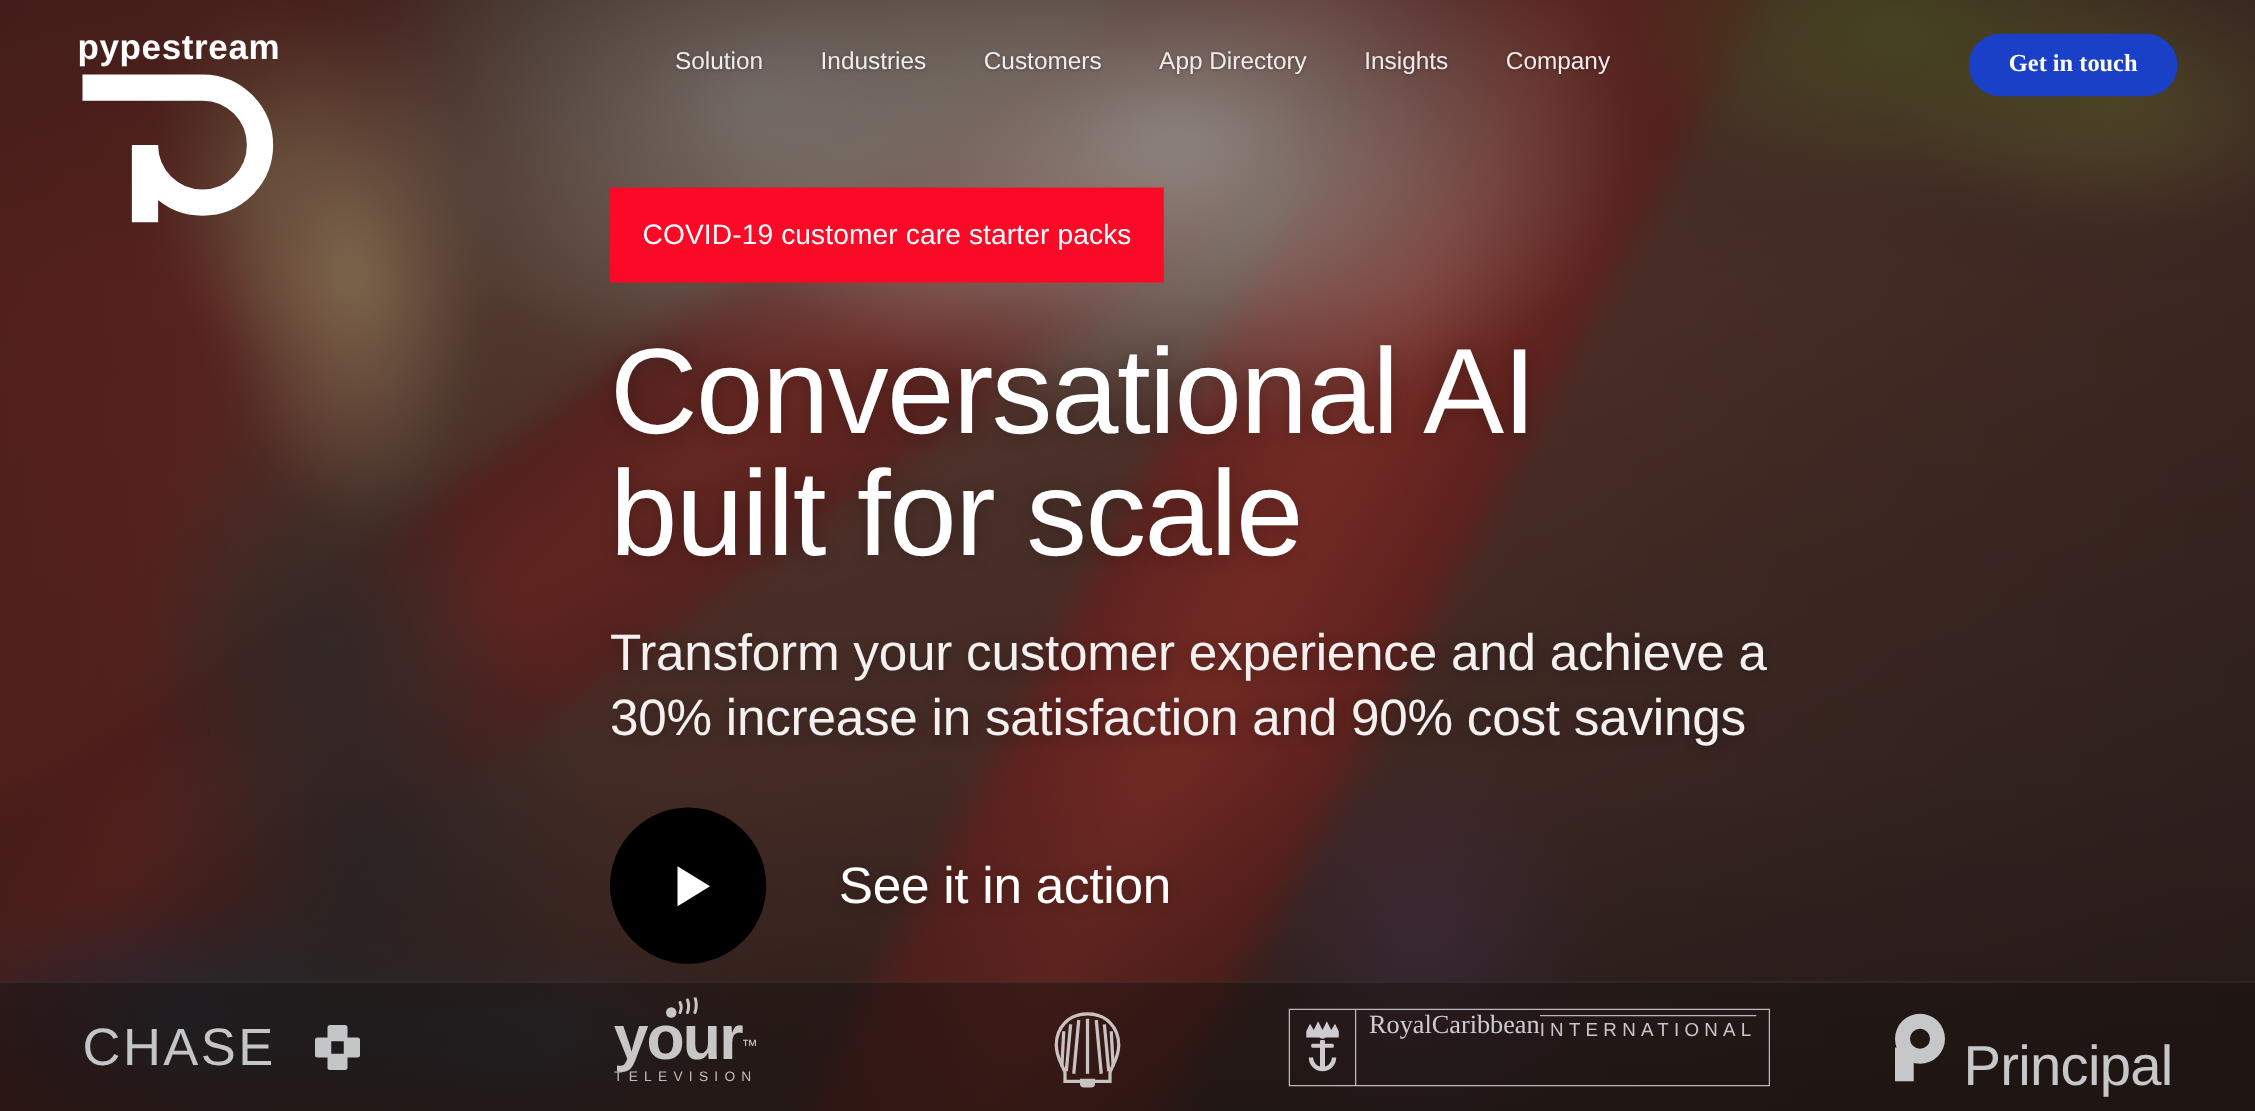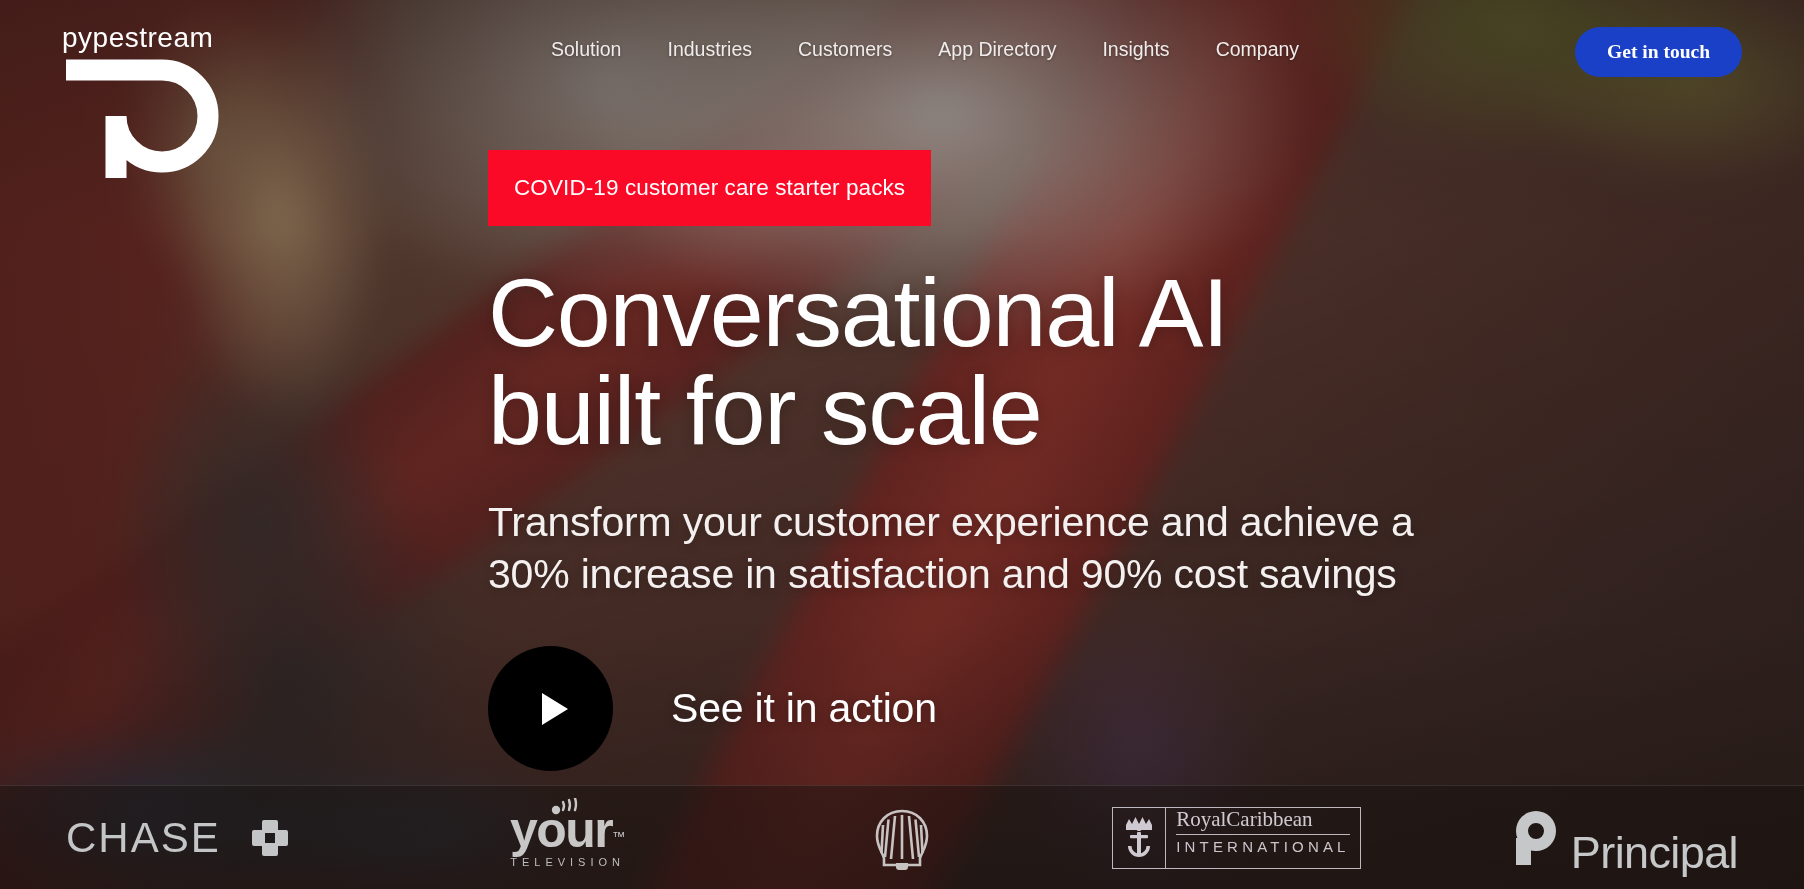--- a/index.html
+++ b/index.html
@@ -93,34 +93,34 @@
     position: absolute;
     left: 62px;
     top: 24px;
     width: 200px;
   }
 
   .brand-word {
     font-size: 28px;
     letter-spacing: 0.5px;
     color: #ffffff;
-    font-weight: 400;
+    font-weight: 700;
     line-height: 1;
     white-space: nowrap;
   }
 
   .brand-mark {
     margin-top: 6px;
     width: 180px;
     height: 120px;
   }
 
   .nav {
     position: absolute;
-    left: 528px;
+    left: 517px;
     top: 32px;
     display: flex;
     align-items: center;
     gap: 0;
   }
 
   .nav-item {
     color: #efeceb;
     font-size: 19.5px;
     font-weight: 400;
@@ -292,22 +292,22 @@
   }
   .rc-mark-cell {
     display: flex;
     align-items: center;
     justify-content: center;
     padding: 0 9px;
     border-right: 1px solid #cfc9d2;
   }
   .rc-text-cell {
     display: flex;
-    flex-direction: column;
-    justify-content: flex-start;
+    flex-direction: row;
+    justify-content: flex-end;
     padding: 0 10px;
   }
   .rc-name {
     color: #e2dee5;
     font-family: "Liberation Serif", serif;
     font-size: 21px;
     line-height: 1.05;
     letter-spacing: 0px;
     white-space: nowrap;
   }

